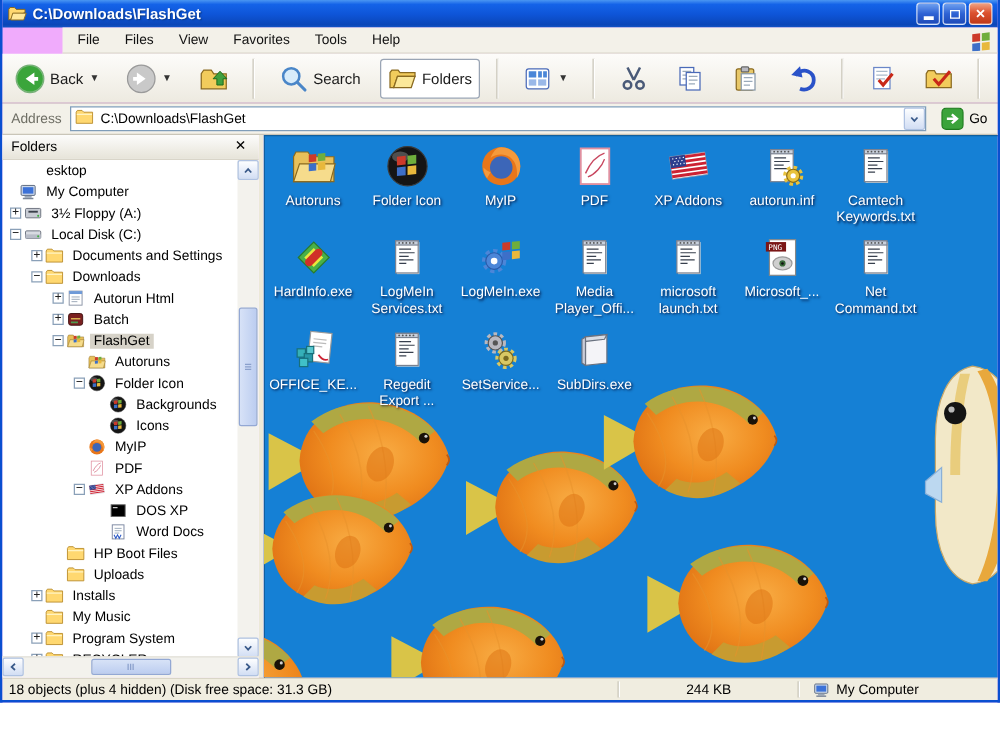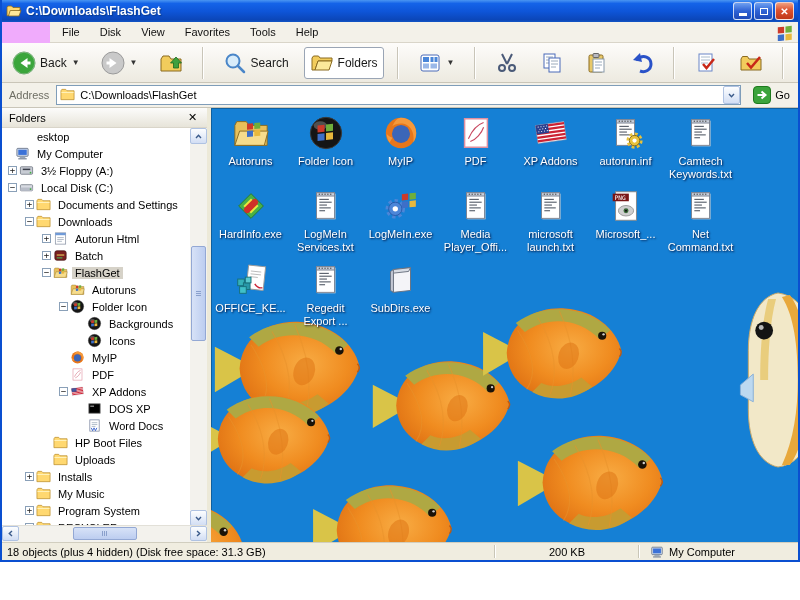--- a/index.html
+++ b/index.html
@@ -102,21 +102,21 @@
         </div>
       <div class="wbtn blue">
           <span class="box"></span>
         </div>
       <div class="wbtn red">✕</div>
     </div>
   </div>
 
   <div class="menubar">
     <span class="mitem">File</span>
-    <span class="mitem">Disk</span>
+    <span class="mitem">Files</span>
     <span class="mitem">View</span>
     <span class="mitem">Favorites</span>
     <span class="mitem">Tools</span>
     <span class="mitem">Help</span>
     <span class="throbber">
         <svg viewBox="0 0 20 20">
           <g transform="skewY(-6)">
             <rect x="2" y="5" width="7" height="7" fill="#CC3A2A"></rect>
             <rect x="10.5" y="5" width="7" height="7" fill="#6FAE3C"></rect>
             <rect x="2" y="13.5" width="7" height="7" fill="#3D6FC8"></rect>
@@ -959,36 +959,49 @@
                     <circle cx="25" cy="7.7" r=".8"></circle>
                   </g>
                   <path d="M13 13h10M13 16h13M13 19h8M13 22h12M13 25h6" stroke="#38404E" stroke-width="1"></path>
                 </svg>
               </span>
               <div class="ilabel">Regedit<br>Export ...</div>
             </div>
             <div class="icell">
               <span class="iicon">
                 <svg viewBox="0 0 40 40">
+                  <circle cx="15" cy="14" r="7.5" fill="none" stroke="#B8B8C0" stroke-width="3" stroke-dasharray="3 2.6"></circle>
+                  <circle cx="15" cy="14" r="6" fill="#B8B8C0" stroke="#555"></circle>
+                  <circle cx="15" cy="14" r="2.2" fill="#555"></circle>
+                  <circle cx="24" cy="27" r="7.5" fill="none" stroke="#D8C864" stroke-width="3" stroke-dasharray="3 2.6"></circle>
+                  <circle cx="24" cy="27" r="6" fill="#D8C864" stroke="#7A6A20"></circle>
+                  <circle cx="24" cy="27" r="2.2" fill="#7A6A20"></circle>
+                </svg>
+              </span>
+              <div class="ilabel">SetService...</div>
+            </div>
+            <div class="icell">
+              <span class="iicon">
+                <svg viewBox="0 0 40 40">
                   <path d="M12 9l18-2v24l-18 2z" fill="#F4F4F8" stroke="#6A7280"></path>
                   <path d="M12 9l18-2-2 4-18 2z" fill="#D8DCE4" stroke="#6A7280"></path>
                   <path d="M12 9v24l-3-2V11z" fill="#C8CCD8" stroke="#6A7280"></path>
                 </svg>
               </span>
               <div class="ilabel">SubDirs.exe</div>
             </div>
           </div>
         </div>
     </div>
   </div>
 
   <div class="statusbar">
     <div class="sp1">18 objects (plus 4 hidden) (Disk free space: 31.3 GB)</div>
     <div class="spsep"></div>
-    <div class="sp2">200 KB</div>
+    <div class="sp2">244 KB</div>
     <div class="spsep"></div>
     <div class="sp3">
       <span>
           <svg viewBox="0 0 16 16">
             <rect x="2" y="2.5" width="12" height="8.5" rx="1" fill="#CDD9EA" stroke="#55637A" stroke-width=".8"></rect>
             <rect x="3.5" y="4" width="9" height="5.5" fill="#3C72D8"></rect>
             <rect x="5" y="11.5" width="6" height="1.5" fill="#9AA7B8"></rect>
             <rect x="3.5" y="13" width="9" height="1.3" fill="#7A8698"></rect>
           </svg>
         </span>

